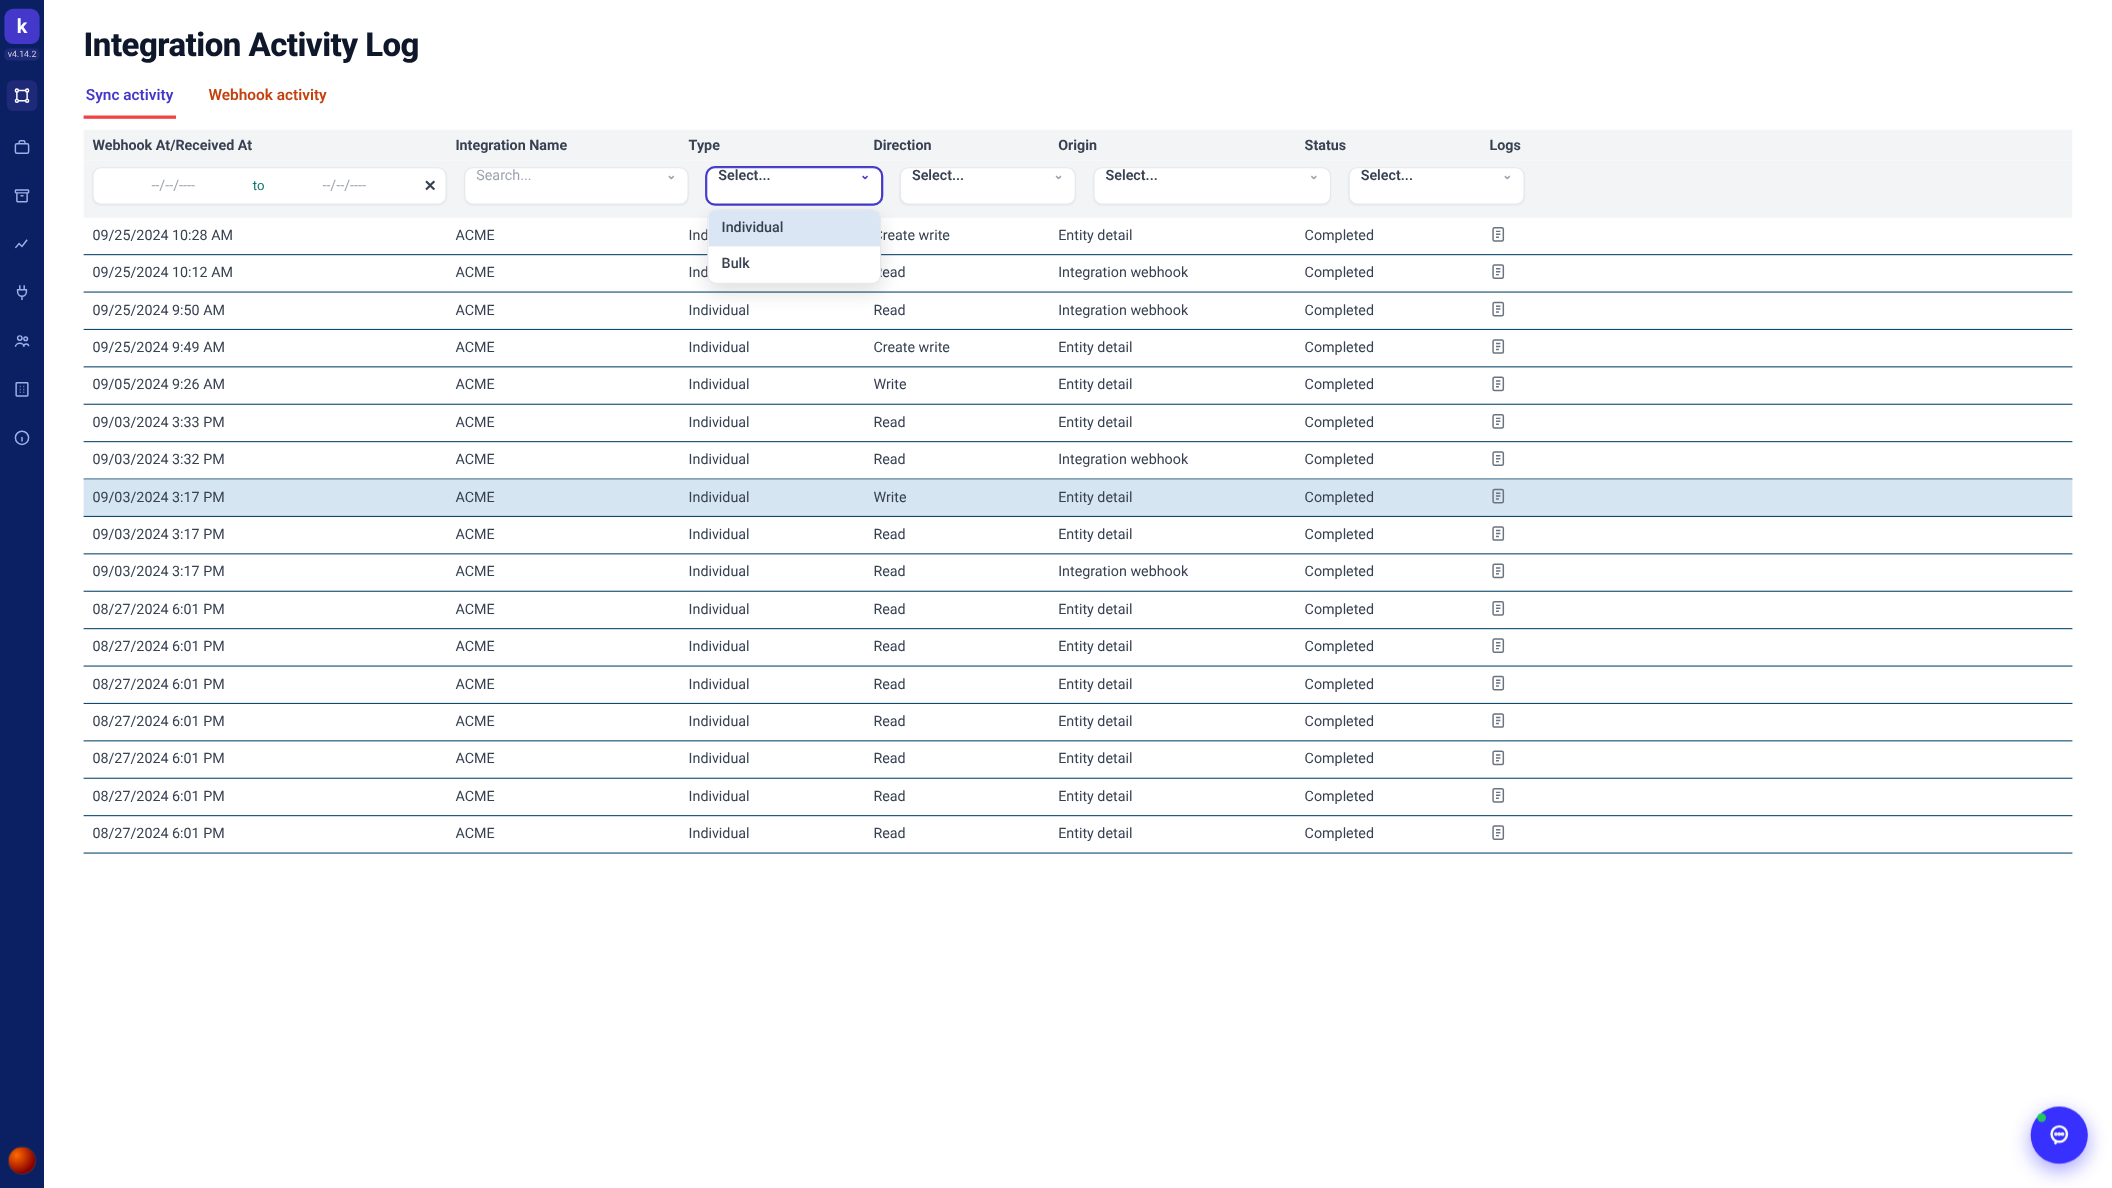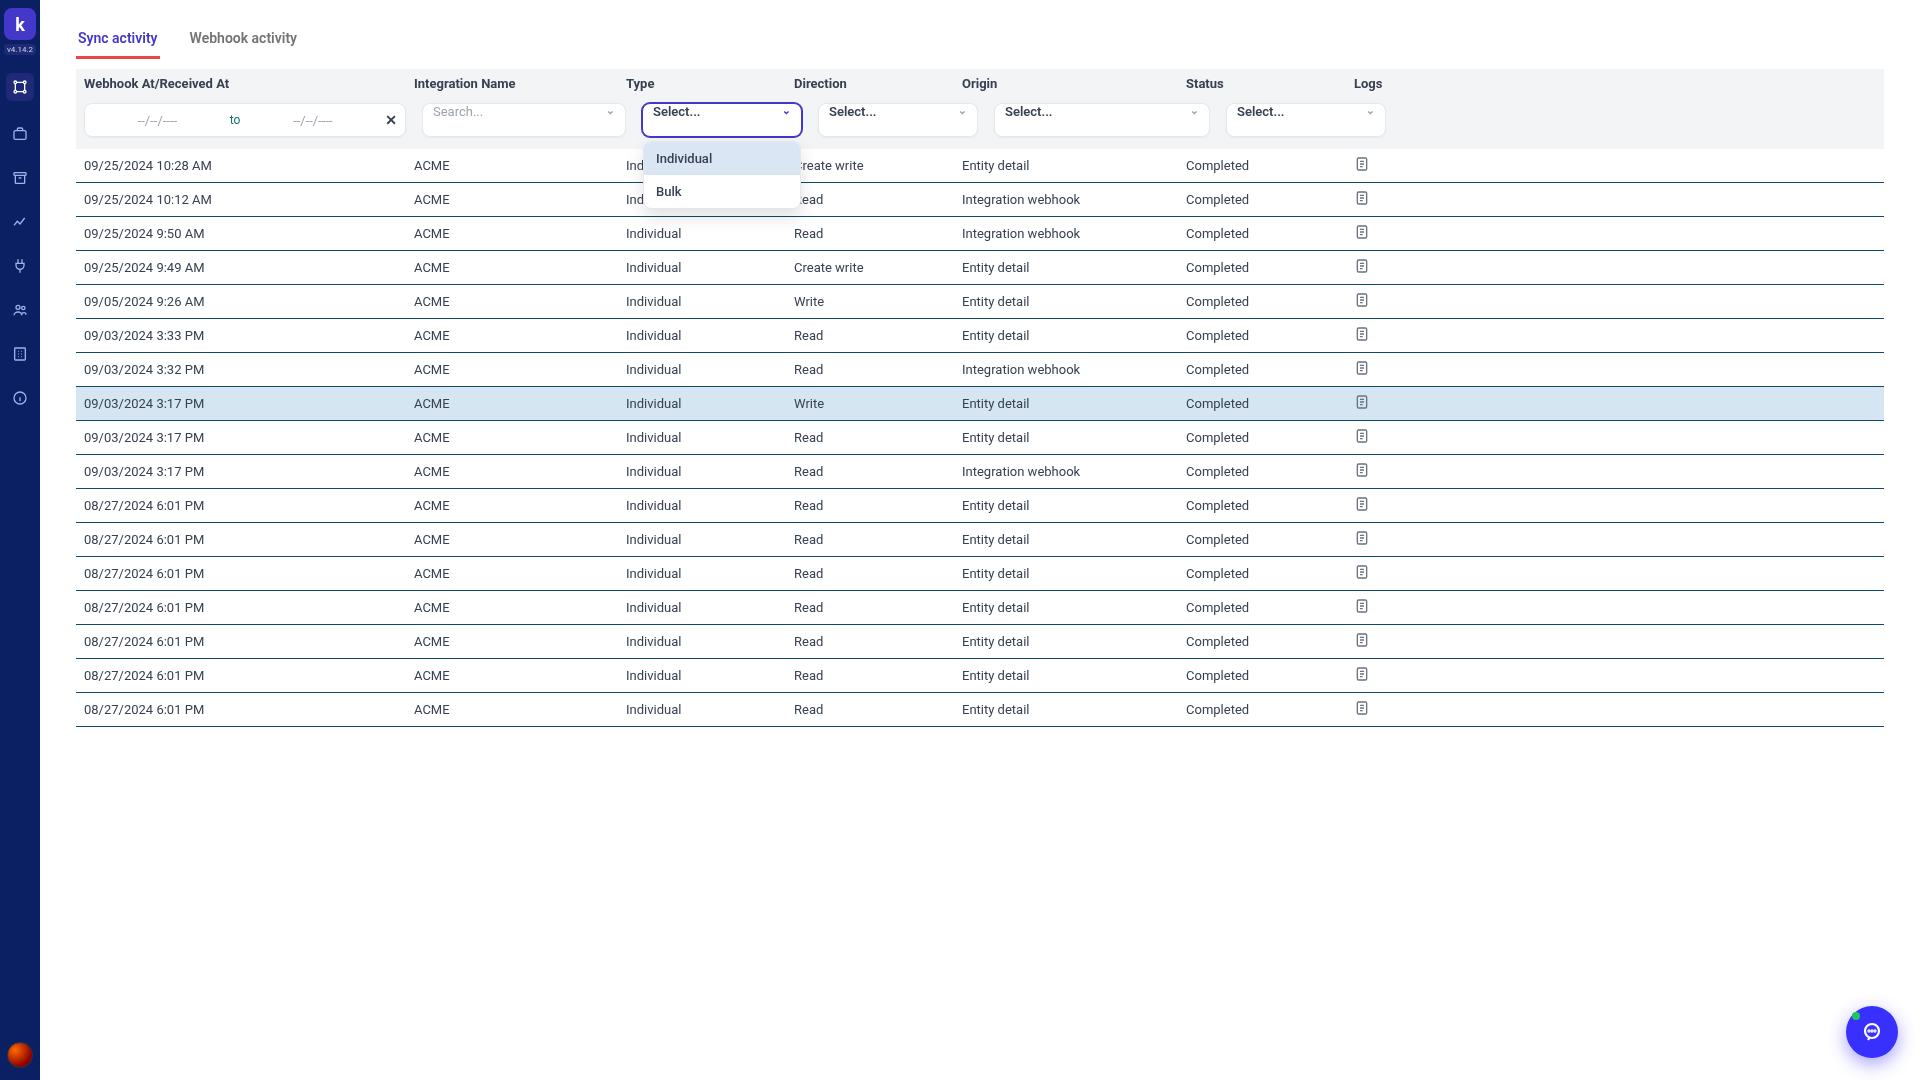--- a/index.html
+++ b/index.html
@@ -8,21 +8,21 @@
 .sidebar { width:40px; background:#0a2063; display:flex; flex-direction:column; align-items:center; padding-top:8px; position:relative; }
 .logo-badge { width:32px; height:32px; border-radius:8px; background:#4338ca; display:flex; align-items:center; justify-content:center; color:#fff; font-weight:700; font-size:18px; }
 .version-pill { margin-top:4px; font-size:8px; color:#cbd5e1; background:#1e2a78; padding:1px 3px; border-radius:4px; }
 .nav-items { margin-top:18px; display:flex; flex-direction:column; gap:22px; align-items:center; }
 .nav-icon { width:22px; height:22px; display:flex; align-items:center; justify-content:center; color:#9fb0e8; cursor:pointer; border-radius:6px; }
 .nav-icon.active { background:#1e2a78; color:#fff; width:28px; height:28px; }
 .avatar { position:absolute; bottom:12px; width:26px; height:26px; border-radius:50%; background:radial-gradient(circle at 30% 30%, #ff6a00, #8b0000 70%); border:1px solid #334; }
 .main { flex:1; padding:24px 36px 24px 36px; overflow:hidden; }
 .page-title { font-size:30px; font-weight:800; letter-spacing:-.5px; margin-bottom:14px; color:#0f172a; }
 .tabs { display:flex; gap:28px; border-bottom:none; margin-bottom:10px;text-align:right; }
-.tab { font-size:14px; font-weight:600; color:#737373; padding:6px 2px 10px 2px; cursor:pointer; border-bottom:3px solid transparent; }
+.tab { font-size:14px; font-weight:600; color:#c2410c; padding:6px 2px 10px 2px; cursor:pointer; border-bottom:3px solid transparent; }
 .tab.active { color:#4338ca; border-bottom-color:#ef4444; }
 .table-wrap { width:100%; }
 .header-row, .filter-row, .data-row { display:grid; grid-template-columns: 330px 212px 168px 168px 224px 168px 72px; align-items:center; }
 .header-row { background:#f3f4f6; height:28px; font-size:13px; font-weight:700; color:#374151; padding:0 8px; }
 .header-row > div:first-child { padding-left:0; }
 .filter-row { background:#f3f4f6; padding:6px 8px 12px 8px; gap:8px; }
 .filter-row > .filter-cell { padding-right:8px; }
 .date-filter { display:flex; align-items:center; gap:8px; background:#fff; border:1px solid #e5e7eb; border-radius:8px; height:34px; padding:0 8px; font-size:13px; color:#9ca3af; box-shadow:0 1px 2px rgba(0,0,0,0.04); }
 .date-input { flex:1; text-align:center; color:#9ca3af; font-size:13px; }
 .date-to { font-size:12px; color:#0f766e; }
@@ -99,20 +99,21 @@
           <svg width="16" height="16" viewBox="0 0 24 24" fill="none" stroke="currentColor" stroke-width="2">
             <circle cx="12" cy="12" r="9"></circle>
             <path d="M12 8h.01M11 12h1v4h1"></path>
           </svg>
         </div>
     </div>
     <div class="avatar"></div>
   </div>
 
   <div class="main">
+    <h1 class="page-title">Integration Activity Log</h1>
 
     <div class="tabs">
       <div class="tab active">Sync activity</div>
       <div class="tab">Webhook activity</div>
     </div>
 
     <div class="table-wrap">
       <div class="header-row">
         <div>Webhook At/Received At</div>
         <div>Integration Name</div>

